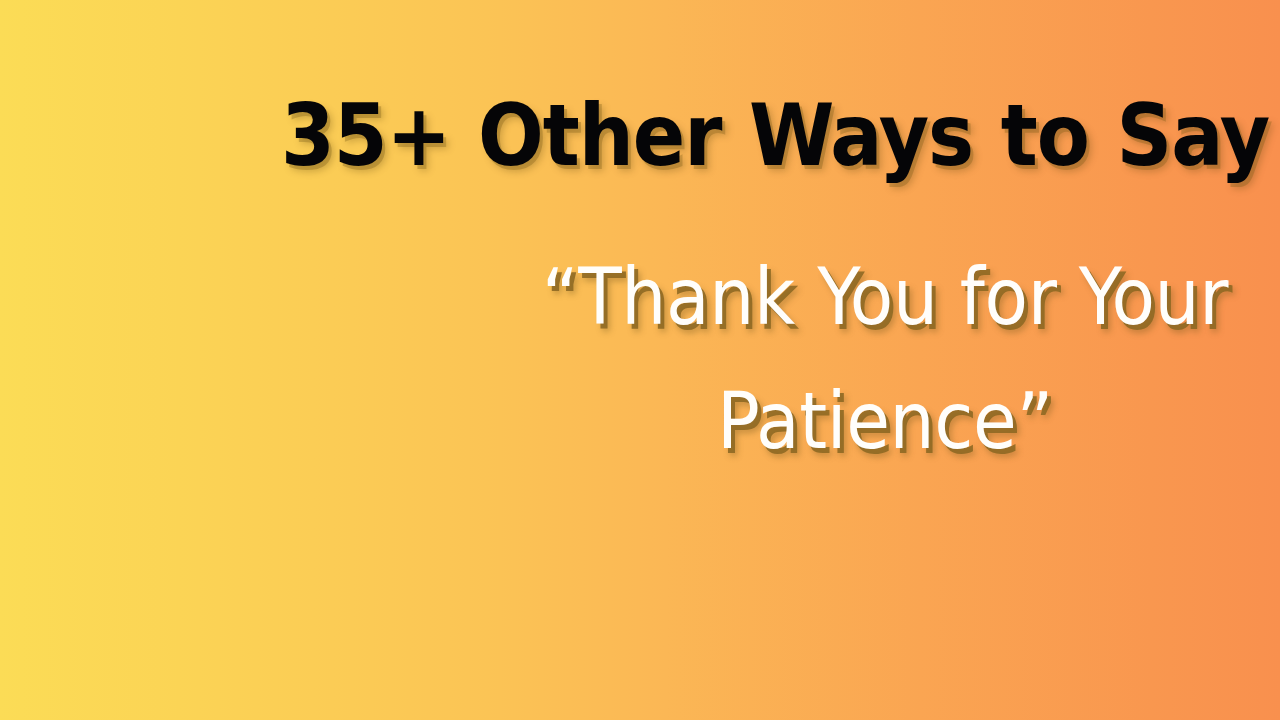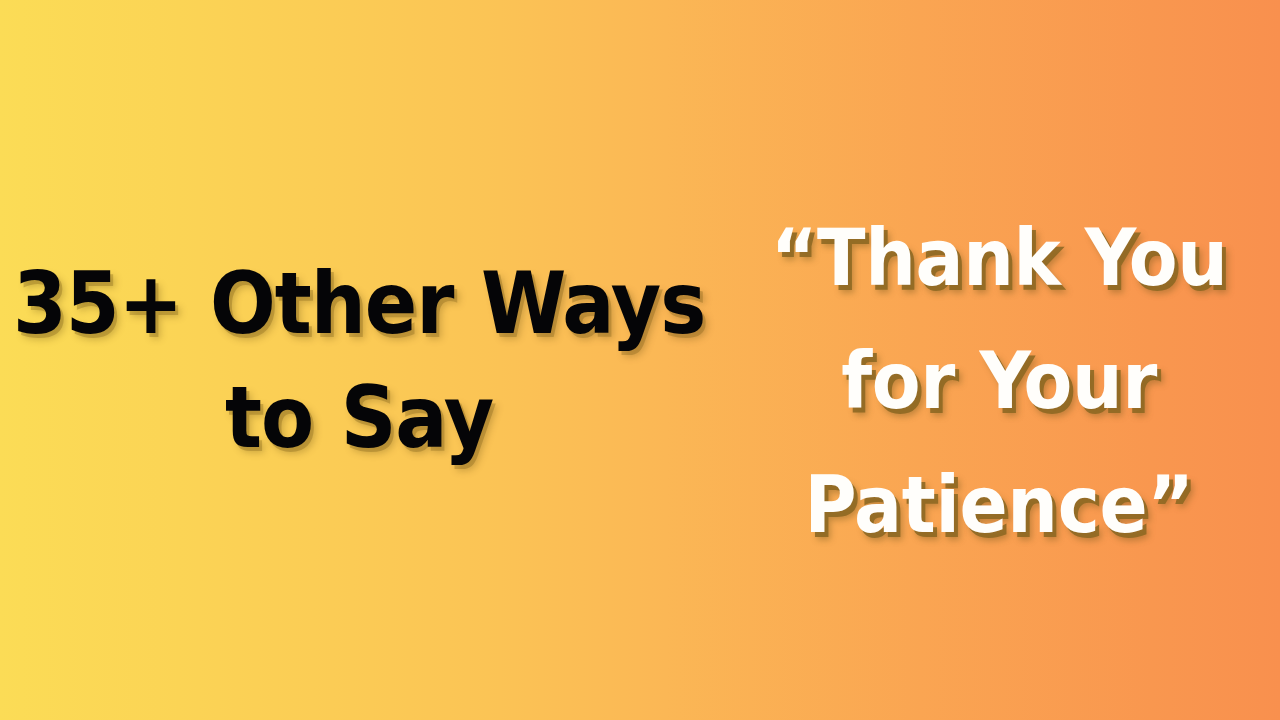--- a/index.html
+++ b/index.html
@@ -19,24 +19,25 @@
       #fbdc56 0%,
       #fbd455 14%,
       #fbc455 38%,
       #fbb755 52%,
       #faa552 72%,
       #f9974f 90%,
       #f9904e 100%
     );
     font-family: "DejaVu Sans", "Liberation Sans", sans-serif;
     display: flex;
-    flex-direction: row;
-    align-items: center;
+    flex-direction: column;
+    align-items: flex-end;
     justify-content: flex-start;
     box-sizing: border-box;
+    padding-top: 78px;
   }
 
   
   .headline {
     width: 1010px;
     margin: 0;
     text-align: center;
     color: #050507;
     font-size: 86px;
     line-height: 1.33;
@@ -50,21 +51,21 @@
   }
 
   
   .subtitle {
     width: 790px;
     margin: 44px 0 0 0;
     text-align: center;
     color: #fffefb;
     font-size: 79px;
     line-height: 1.56;
-    font-weight: 700;
+    font-weight: 400;
     letter-spacing: -0.004em;
     font-stretch: condensed;
     text-shadow:
       4px 5px 0 rgba(140, 104, 34, 0.88),
       6px 8px 6px rgba(120, 88, 28, 0.42);
   }
 </style>
 </head>
 <body>
 

